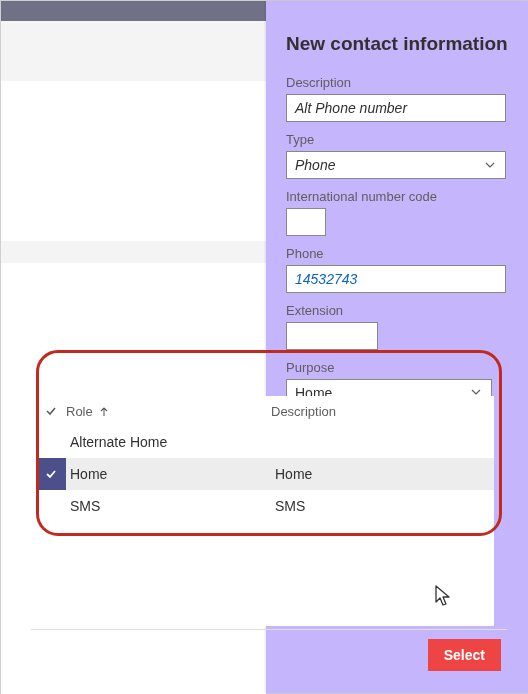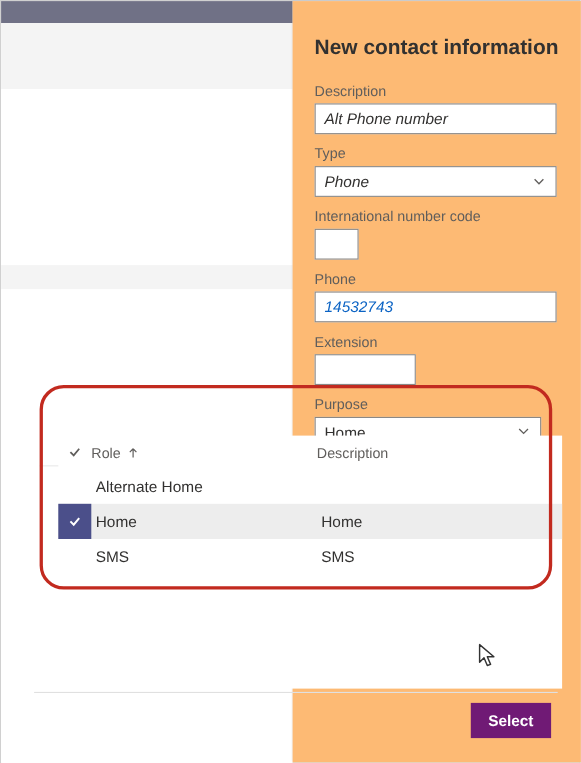--- a/index.html
+++ b/index.html
@@ -60,21 +60,21 @@
     background: #fff;
   }
 
   
   .panel {
     position: absolute;
     left: 265px;
     top: 0;
     width: 263px;
     height: 100%;
-    background: #fdba74;
+    background: #c4b5fd;
     box-shadow: -1px 0 2px rgba(0,0,0,0.10);
     box-sizing: border-box;
     padding: 18px 20px 0 20px;
   }
   .panel h2 {
     margin: 14px 0 20px 0;
     font-size: 19px;
     font-weight: 600;
   }
   .field-label {
@@ -115,21 +115,21 @@
     font-size: 14px;
     display: flex;
     align-items: center;
     justify-content: space-between;
     background: #fff;
   }
 
   
   .lookup {
     position: absolute;
-    left: 52px;
+    left: 35px;
     top: 395px;
     width: 458px;
     height: 230px;
     background: #fff;
     z-index: 10;
   }
   .lookup-header {
     display: flex;
     align-items: center;
     height: 30px;
@@ -204,21 +204,21 @@
     top: 628px;
     height: 1px;
     background: #e0e0e0;
   }
   .select-button {
     position: absolute;
     right: 26px;
     bottom: 22px;
     height: 32px;
     padding: 0 16px;
-    background: #701a75;
+    background: #ef4444;
     color: #fff;
     font-size: 14px;
     font-weight: 600;
     border: none;
     display: flex;
     align-items: center;
     cursor: pointer;
   }
 
   

